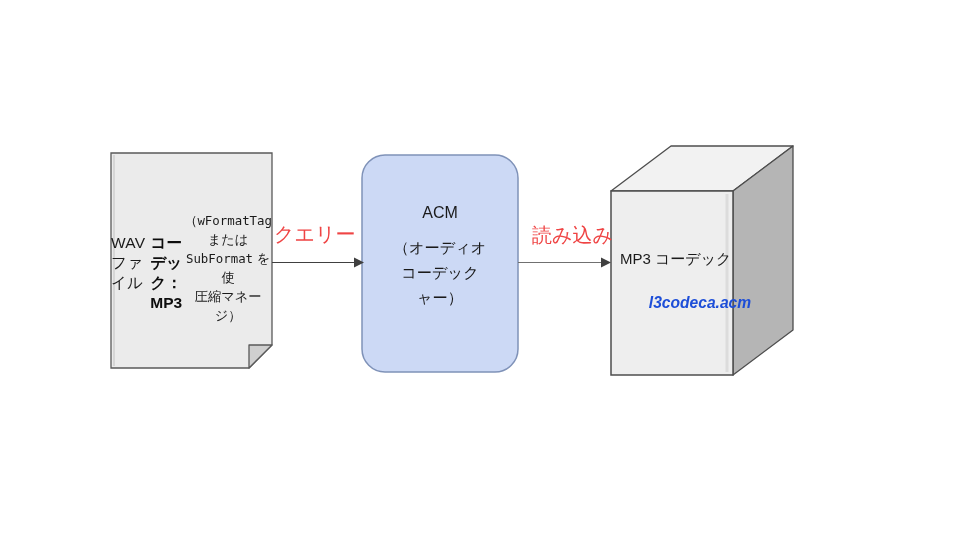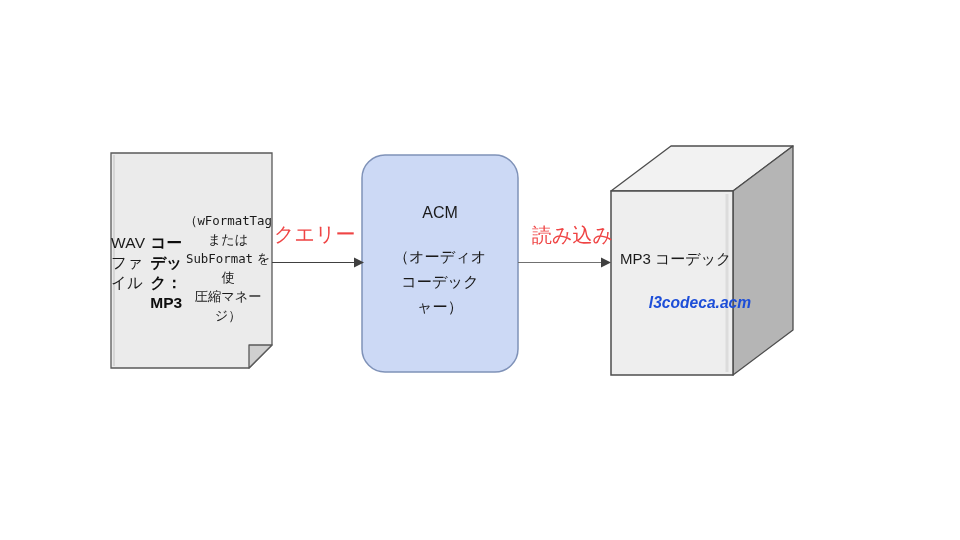--- a/index.html
+++ b/index.html
@@ -84,21 +84,21 @@
     align-items: center;
     justify-content: flex-start;
     padding-top: 48px;
   }
   .acm-title {
     font-size: 16px;
     line-height: 20px;
     color: #1a1a1a;
   }
   .acm-sub {
-    margin-top: 21px;
+    margin-top: 12px;
     font-size: 15.2px;
     line-height: 25px;
     text-align: center;
     width: 132px;
     color: #1a1a1a;
   }
 
   
   .cube-node {
     position: absolute;

